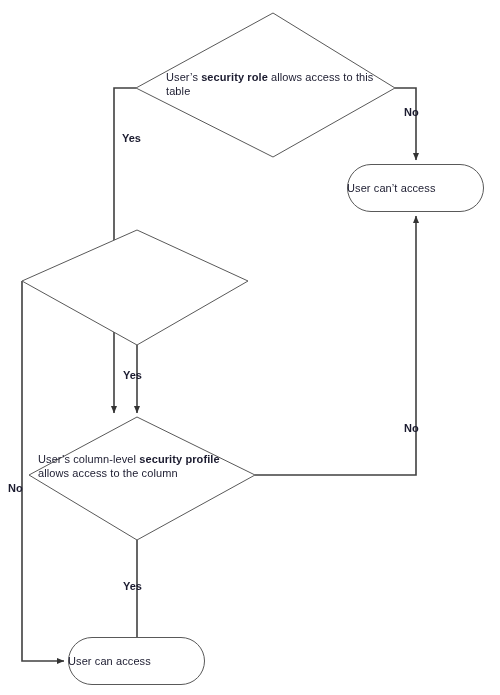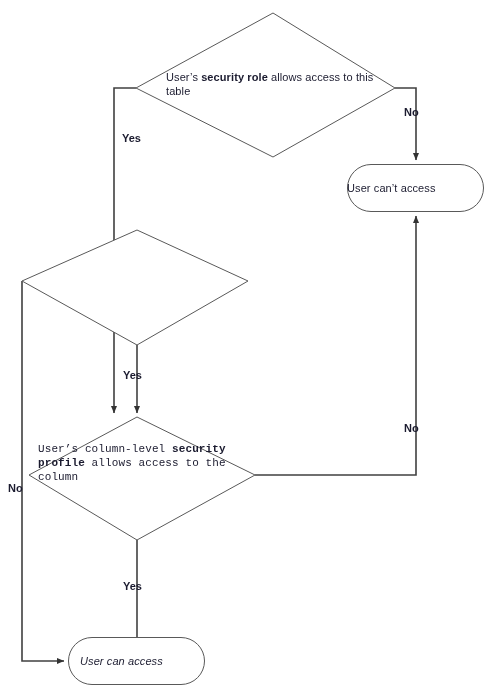--- a/index.html
+++ b/index.html
@@ -51,24 +51,24 @@
     position: absolute;
     font-size: 11px;
     line-height: 13px;
     color: #1b1b2f;
     white-space: nowrap;
     font-weight: bold;
   }
   
   #label-decision-1 { left: 166px; top: 70px; width: 214px; }
   #label-decision-2 { left: 40px; top: 266px; width: 190px; }
-  #label-decision-3 { left: 38px; top: 442px; width: 210px; font-family: Liberation Mono, monospace; }
+  #label-decision-3 { left: 38px; top: 452px; width: 210px; }
   
   #label-terminal-deny { left: 347px; top: 181px; width: 162px; }
-  #label-terminal-allow { left: 80px; top: 654px; width: 137px; font-style: italic; }
+  #label-terminal-allow { left: 68px; top: 654px; width: 137px; }
   
   #edge-label-yes-1 { left: 122px; top: 132px; }
   #edge-label-no-1  { left: 404px; top: 106px; }
   #edge-label-yes-2 { left: 123px; top: 369px; }
   #edge-label-no-2  { left: 8px; top: 482px; }
   #edge-label-yes-3 { left: 123px; top: 580px; }
   #edge-label-no-3  { left: 404px; top: 422px; }
 </style>
 </head>
 <body>

